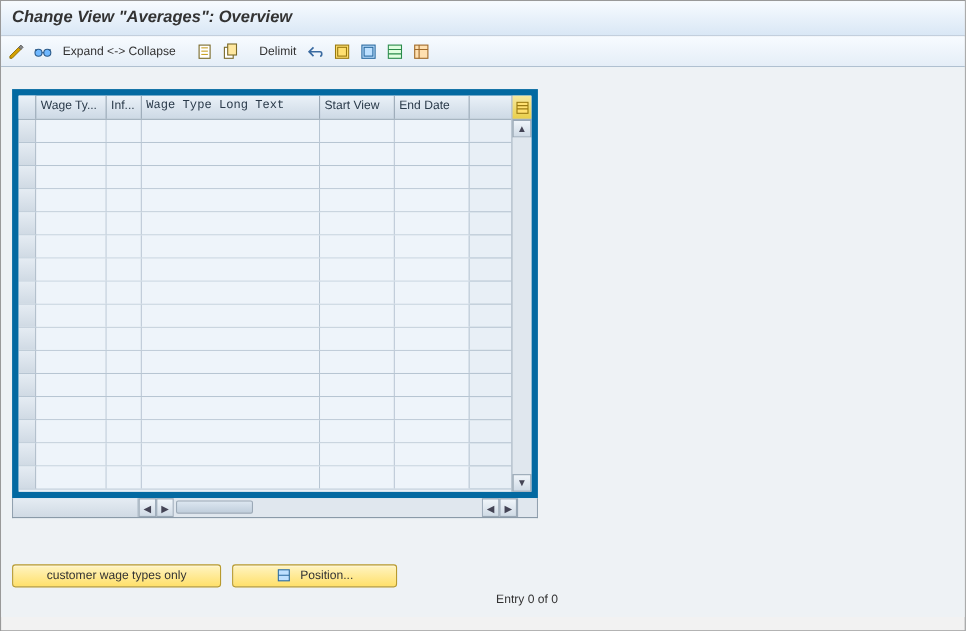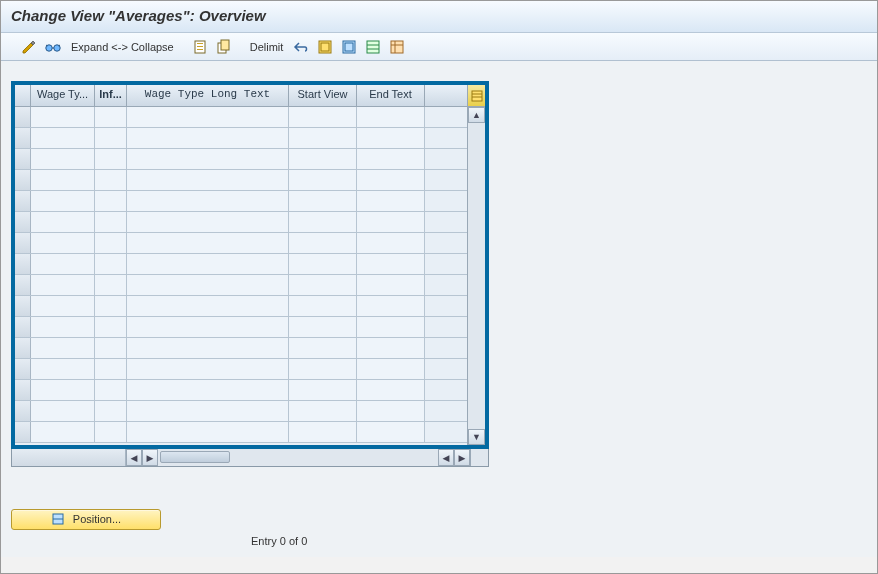--- a/index.html
+++ b/index.html
@@ -18,21 +18,21 @@
     background: linear-gradient(#f7fbff, #d9e7f5);
     padding: 6px 10px 8px 10px;
     font-size: 15px;
     font-weight: bold;
     font-style: italic;
     color: #333;
     border-bottom: 1px solid #b8c8d8;
   }
   .toolbar {
     background: linear-gradient(#f7fbff, #e5eef7);
-    padding: 3px 18px;
+    padding: 3px 4px;
     display: flex;
     align-items: center;
     gap: 4px;
     border-bottom: 1px solid #b0c0d0;
     height: 28px;
   }
   .tb-icon {
     display: inline-flex;
     align-items: center;
     justify-content: center;
@@ -51,23 +51,22 @@
     height: 20px;
   }
   .sep { width: 4px; }
   .workarea {
     padding: 20px 10px 10px 10px;
     background: #eef2f5;
   }
   .grid-wrap {
     display: flex;
     width: 478px;
-    border: 4px solid #0369a1;
+    border: 6px solid #0369a1;
     background: #dbe5ee;
-    text-align: center;
   }
   .grid-main { flex: 1; }
   .grid-header-row {
     display: flex;
     background: linear-gradient(#eaf1f8,#cdd9e5);
     border-bottom: 1px solid #99a8b6;
     height: 22px;
   }
   .row-sel-header {
     width: 16px;
@@ -77,21 +76,21 @@
   .col-header {
     border-right: 1px solid #99a8b6;
     padding: 3px 4px;
     font-size: 11px;
     color: #2a3a4a;
     overflow: hidden;
     white-space: nowrap;
     text-overflow: ellipsis;
   }
   .col-wagety { width: 64px; }
-  .col-inf    { width: 32px; font-weight: bold; }
+  .col-inf    { width: 32px; }
   .col-long   { width: 162px; font-family: Liberation Mono, monospace; }
   .col-start  { width: 68px; }
   .col-end    { width: 68px; }
   .grid-body {
     height: 338px;
     overflow: hidden;
     background: #e8eff6;
   }
   .data-row {
     display: flex;
@@ -277,21 +276,21 @@
 <div class="workarea">
 
   <div class="grid-wrap">
     <div class="grid-main">
       <div class="grid-header-row">
         <div class="row-sel-header"></div>
         <div class="col-header col-wagety">Wage Ty...</div>
         <div class="col-header col-inf">Inf...</div>
         <div class="col-header col-long">Wage Type Long Text</div>
         <div class="col-header col-start">Start View</div>
-        <div class="col-header col-end">End Text</div>
+        <div class="col-header col-end">End Date</div>
       </div>
       <div class="grid-body" id="grid-body">
 
       <div class="data-row">
               <div class="row-sel"></div>
               <div class="cell col-wagety"></div>
               <div class="cell col-inf"></div>
               <div class="cell col-long"></div>
               <div class="cell col-start"></div>
               <div class="cell col-end"></div>
@@ -438,20 +437,21 @@
     <div class="hs-btn">▶</div>
     <div class="hs-track">
       <div class="hs-thumb"></div>
     </div>
     <div class="hs-btn">◀</div>
     <div class="hs-btn">▶</div>
     <div class="hs-spacer-right"></div>
   </div>
 
   <div class="bottom-bar">
+    <div class="btn wide">customer wage types only</div>
     <div class="btn pos">
       <span class="mini-icon">
         <svg width="12" height="12">
               <rect x="1" y="1" width="10" height="10" fill="#bde0ff" stroke="#2a6aa0"></rect>
               <line x1="1" y1="6" x2="11" y2="6" stroke="#2a6aa0"></line>
             </svg>
       </span>
       <span>Position...</span>
     </div>
     <div class="entry-text">Entry 0 of 0</div>

